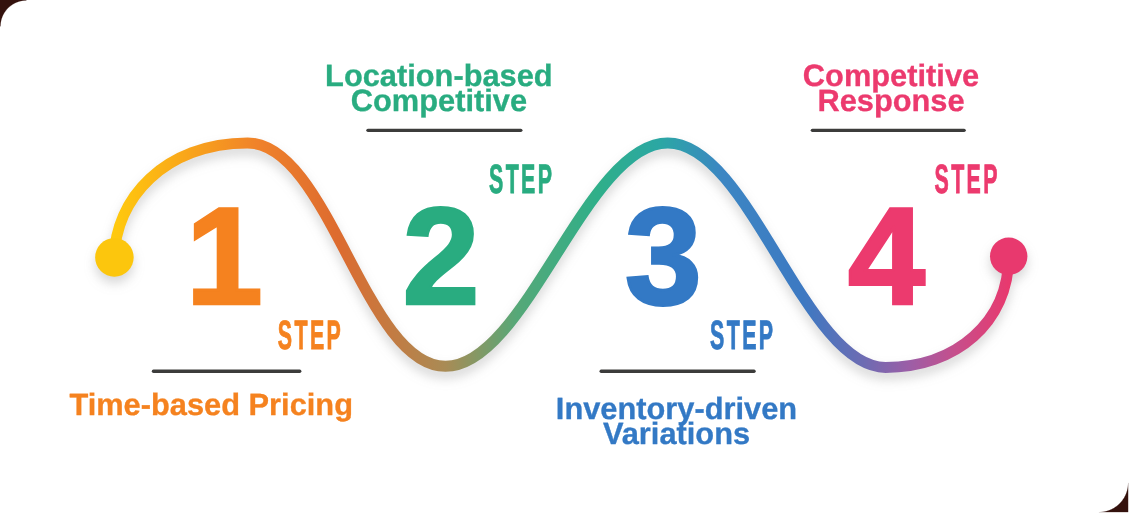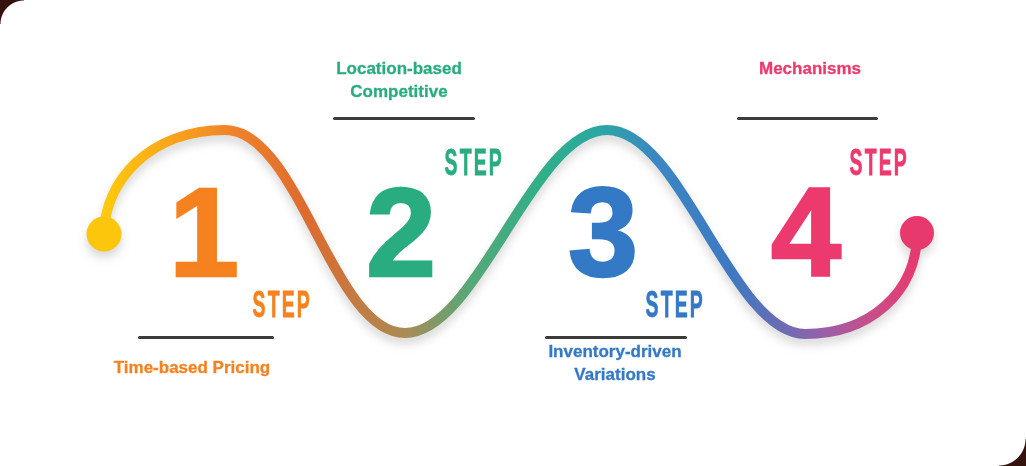--- a/index.html
+++ b/index.html
@@ -46,27 +46,27 @@
   .s4 .step-word{left:701px;top:142px;}
   
   .divider{position:absolute;z-index:2;height:3px;border-radius:2px;}
   .s1 .divider{left:138px;top:336px;width:136px;}
   .s2 .divider{left:333px;top:117px;width:142px;}
   .s3 .divider{left:545px;top:336px;width:142px;}
   .s4 .divider{left:737px;top:117px;width:141px;}
   
   .title{
     position:absolute;z-index:2;width:264px;text-align:center;
-    font-size:17px;font-weight:bold;line-height:23px;
+    font-size:28px;font-weight:bold;line-height:23px;
     -webkit-text-stroke:0.3px currentColor;
   }
   .title span{display:block;}
   .s1 .title{left:60px;top:356px;}
   .s2 .title{left:267px;top:57px;}
-  .s3 .title{left:483px;top:340px;}
+  .s3 .title{left:483px;top:360px;}
   .s4 .title{left:678px;top:57px;}
 </style>
 </head>
 <body>
 
 <div class="canvas">
 
   <svg class="wave" width="1026" height="466" viewBox="0 0 1026 466">
     <defs>
       <linearGradient id="waveGrad" gradientUnits="userSpaceOnUse" x1="104" y1="0" x2="917" y2="0">
@@ -127,21 +127,21 @@
     </div>
     <div class="divider" style="background: rgb(60, 60, 59);"></div>
     <div class="title" style="color: rgb(51, 121, 197);">
       <span>Inventory-driven</span>
       <span>Variations</span>
     </div>
   </section>
 
   <section class="s4">
     <div class="title" style="color: rgb(236, 58, 110);">
-      <span>Mechanisms</span>
+      <span>Competitive Response</span>
     </div>
     <div class="divider" style="background: rgb(60, 60, 59);"></div>
     <div class="step-word" style="color: rgb(236, 58, 110);">
       <span>STEP</span>
     </div>
     <div class="num" style="color: rgb(236, 58, 110);">4</div>
   </section>
 
   <div class="corner corner-tl"></div>
   <div class="corner corner-br"></div>

